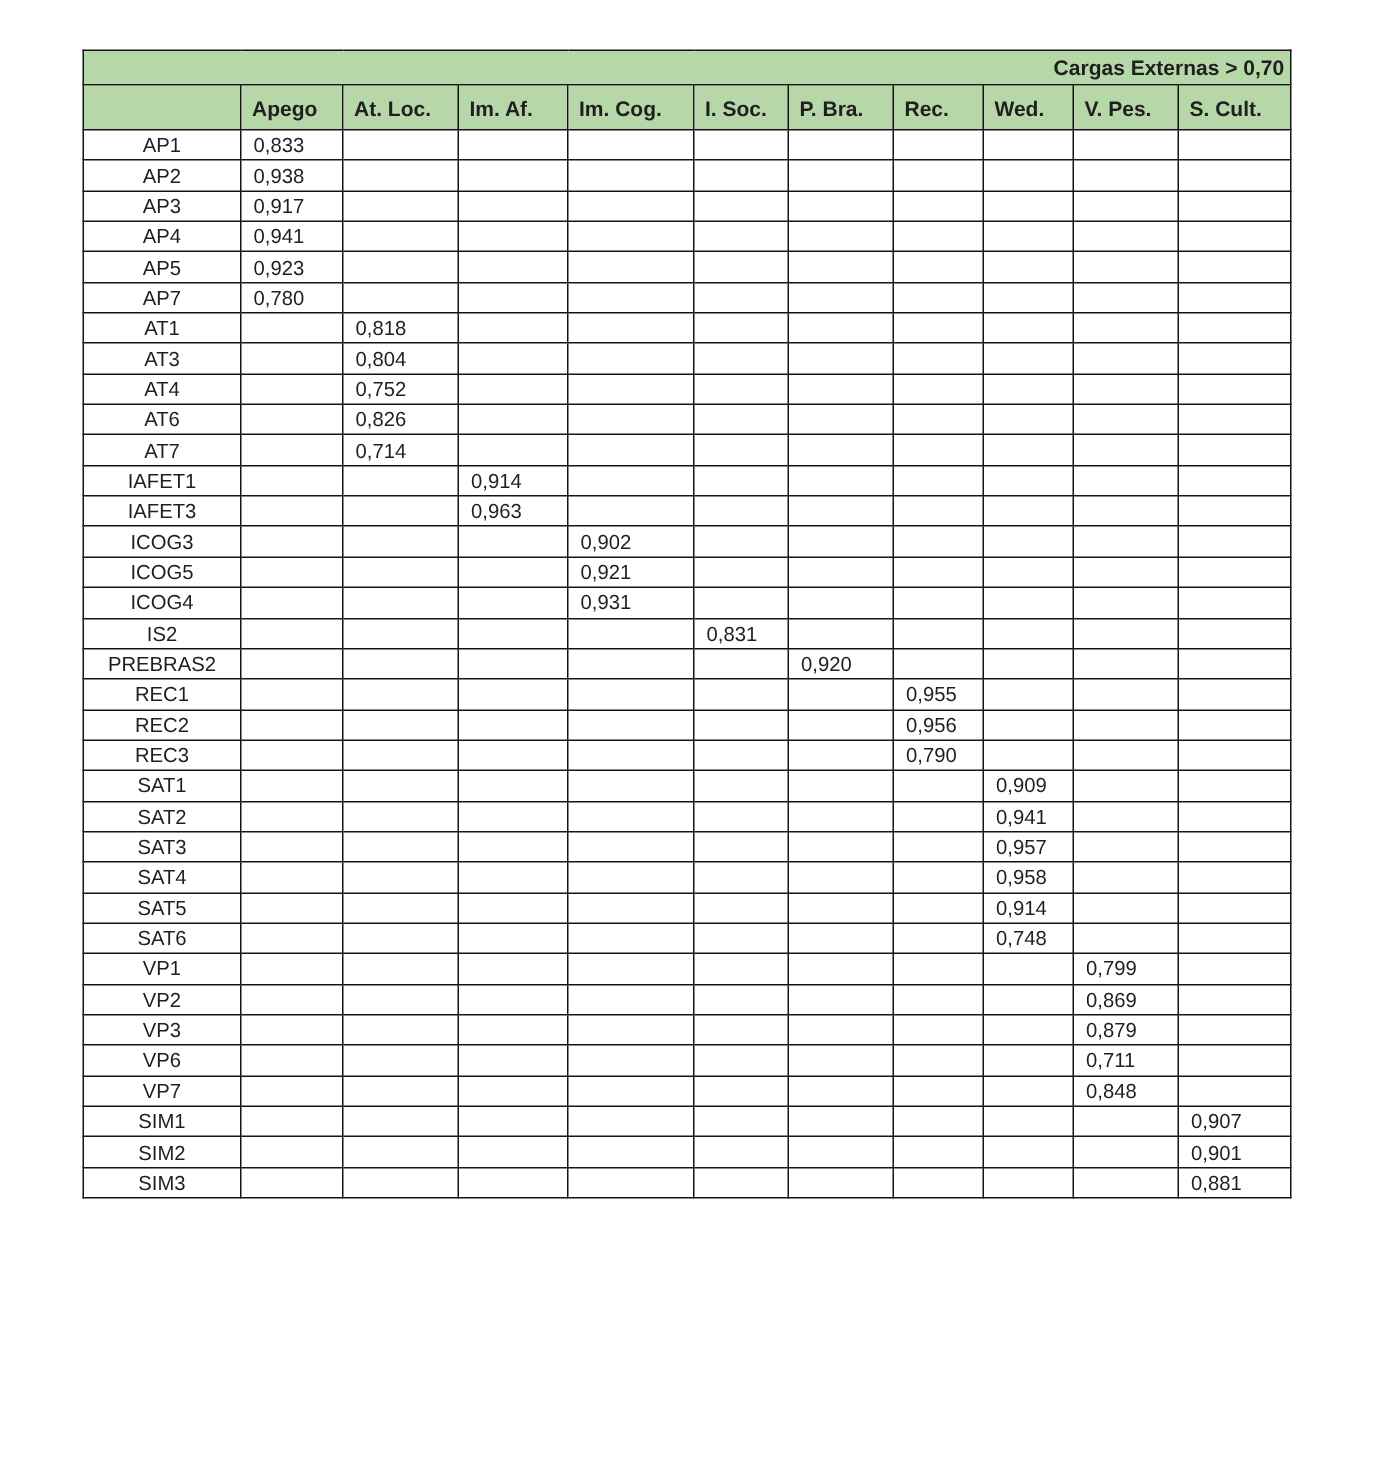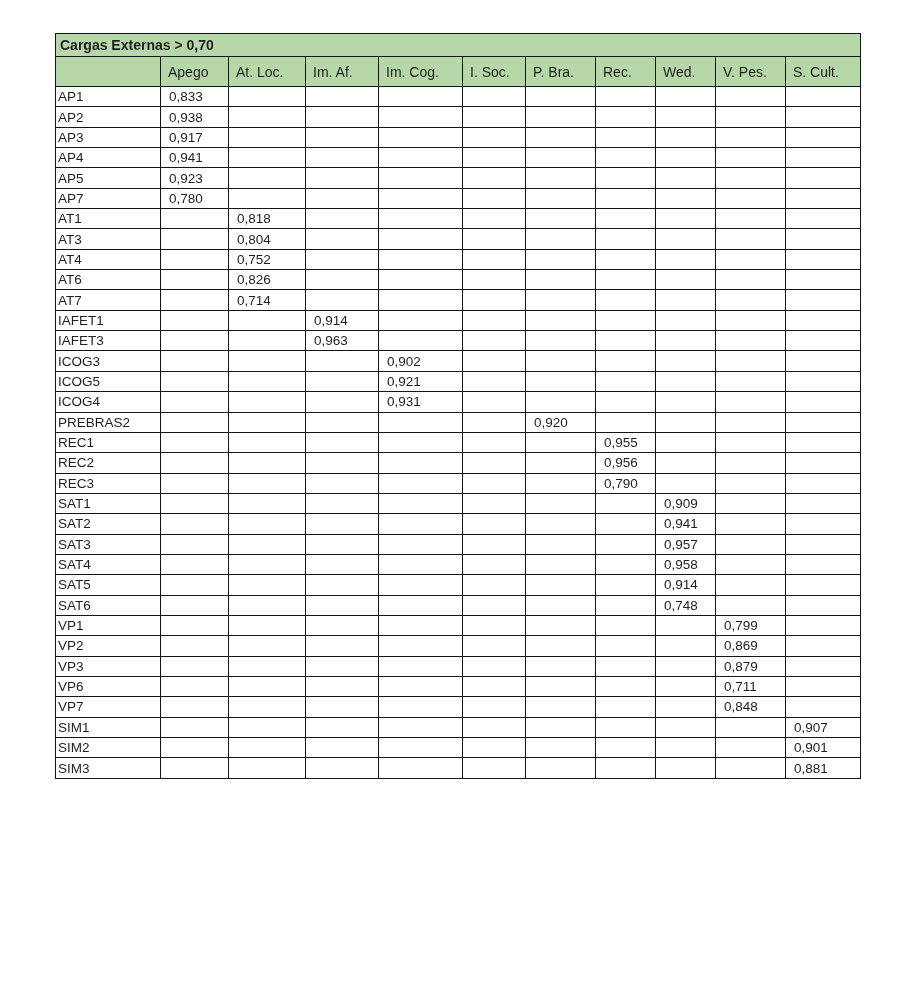--- a/index.html
+++ b/index.html
@@ -23,42 +23,42 @@
   }
   th, td {
     border: 1px solid #141414;
     font-size: 13.5px;
     overflow: hidden;
     white-space: nowrap;
     vertical-align: middle;
   }
   tr.title-row th.title-cell {
     background: var(--header-green, #b6d7a8);
-    text-align: left;
+    text-align: right;
     font-weight: bold;
     font-size: 14px;
     height: 23px;
     padding: 2px 4px;
   }
   tr.header-row th {
     background: var(--header-green, #b6d7a8);
     text-align: left;
-    font-weight: normal;
+    font-weight: bold;
     font-size: 14px;
     height: 30px;
     padding: 4px 7px;
   }
   tbody td {
     height: 20.35px;
     padding: 1px 8px;
     text-align: left;
     font-weight: normal;
   }
   tbody td.label-cell {
-    text-align: left;
+    text-align: center;
     padding: 1px 2px;
   }
   
   col.c0  { width: 105px; }
   col.c1  { width: 68px; }
   col.c2  { width: 77px; }
   col.c3  { width: 73px; }
   col.c4  { width: 84px; }
   col.c5  { width: 63px; }
   col.c6  { width: 70px; }
@@ -306,20 +306,33 @@
           <td></td>
           <td>0,931</td>
           <td></td>
           <td></td>
           <td></td>
           <td></td>
           <td></td>
           <td></td>
         </tr>
         <tr>
+          <td class="label-cell">IS2</td>
+          <td></td>
+          <td></td>
+          <td></td>
+          <td></td>
+          <td>0,831</td>
+          <td></td>
+          <td></td>
+          <td></td>
+          <td></td>
+          <td></td>
+        </tr>
+        <tr>
           <td class="label-cell">PREBRAS2</td>
           <td></td>
           <td></td>
           <td></td>
           <td></td>
           <td></td>
           <td>0,920</td>
           <td></td>
           <td></td>
           <td></td>

